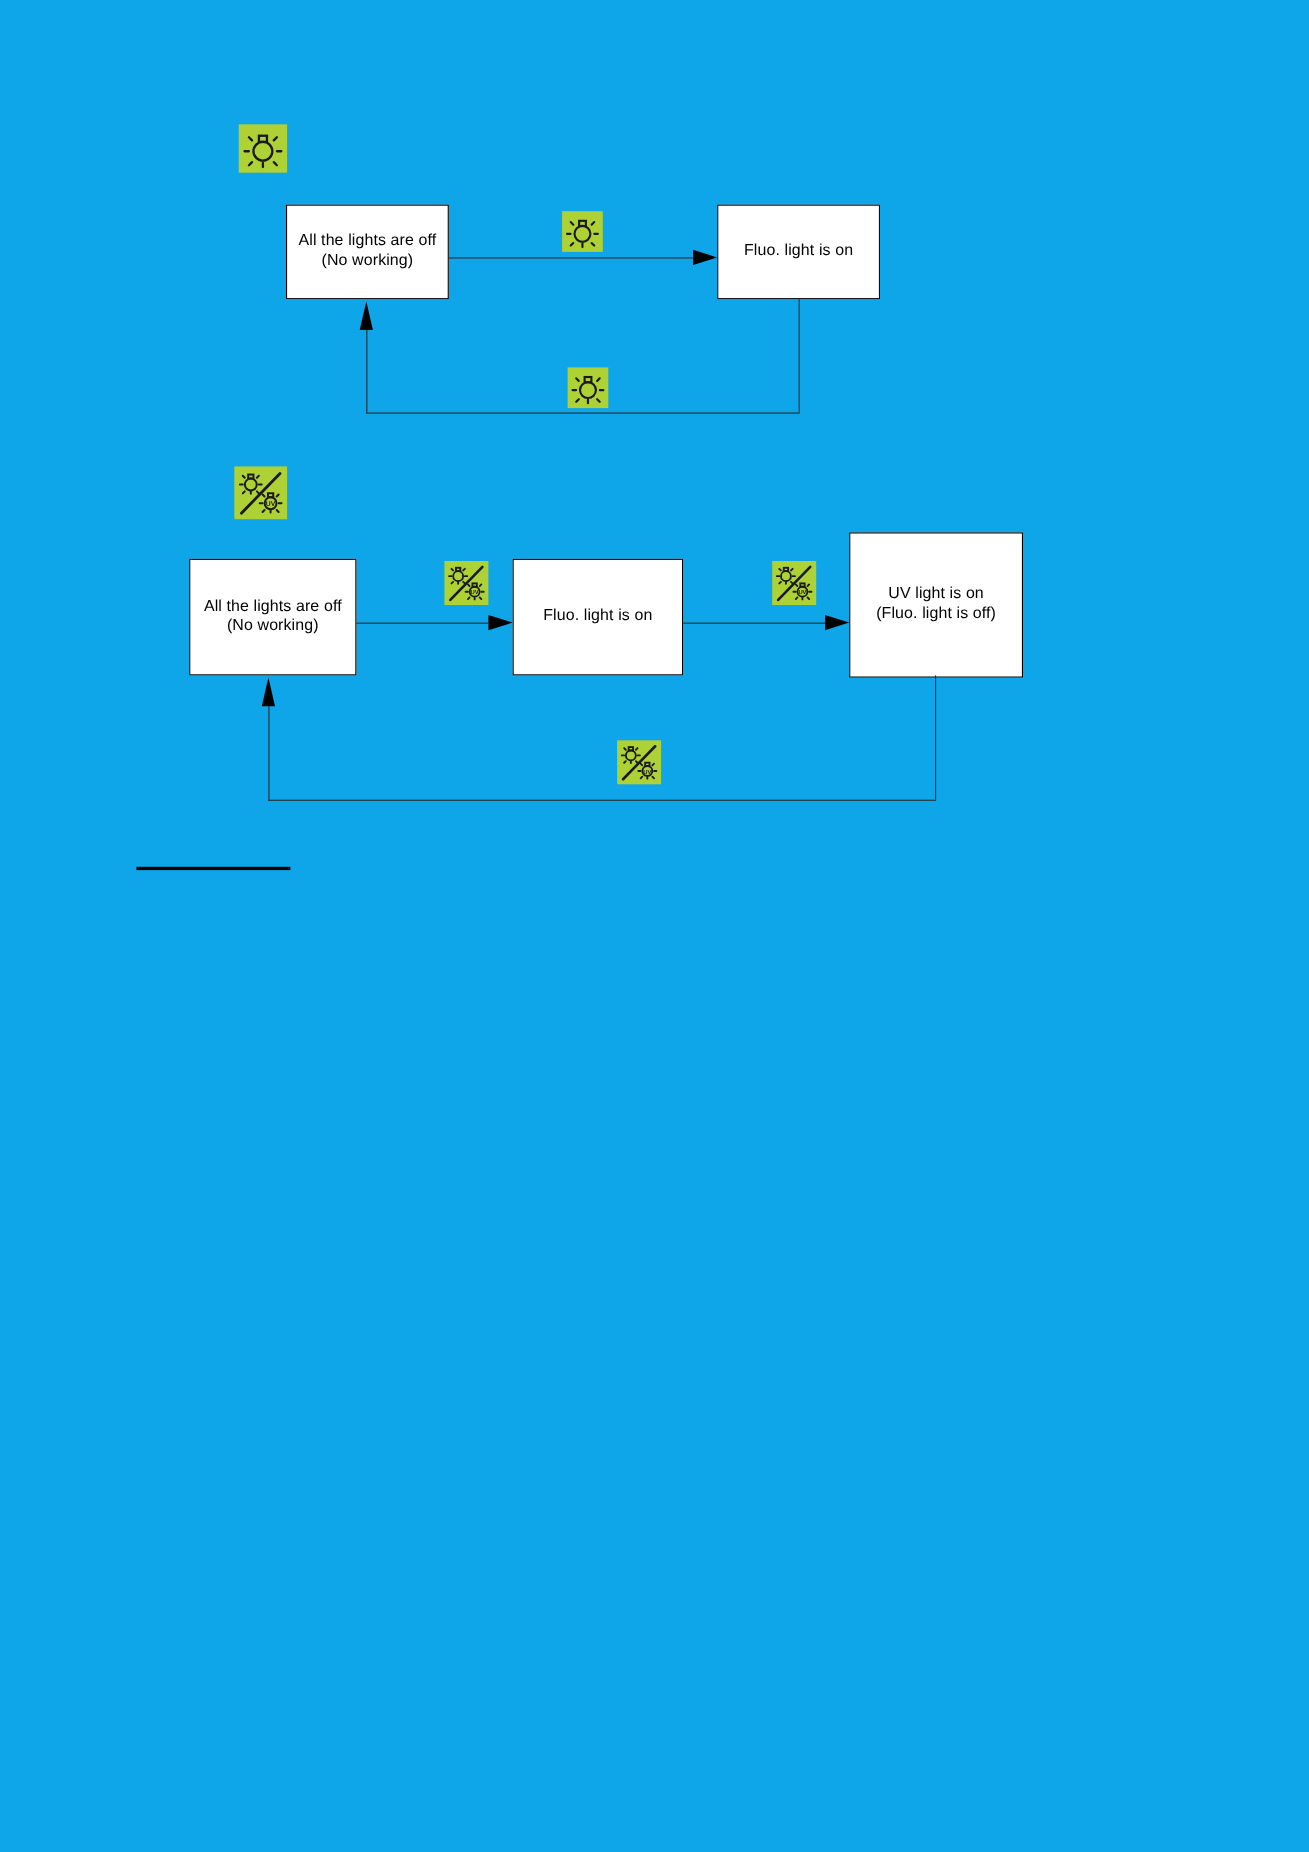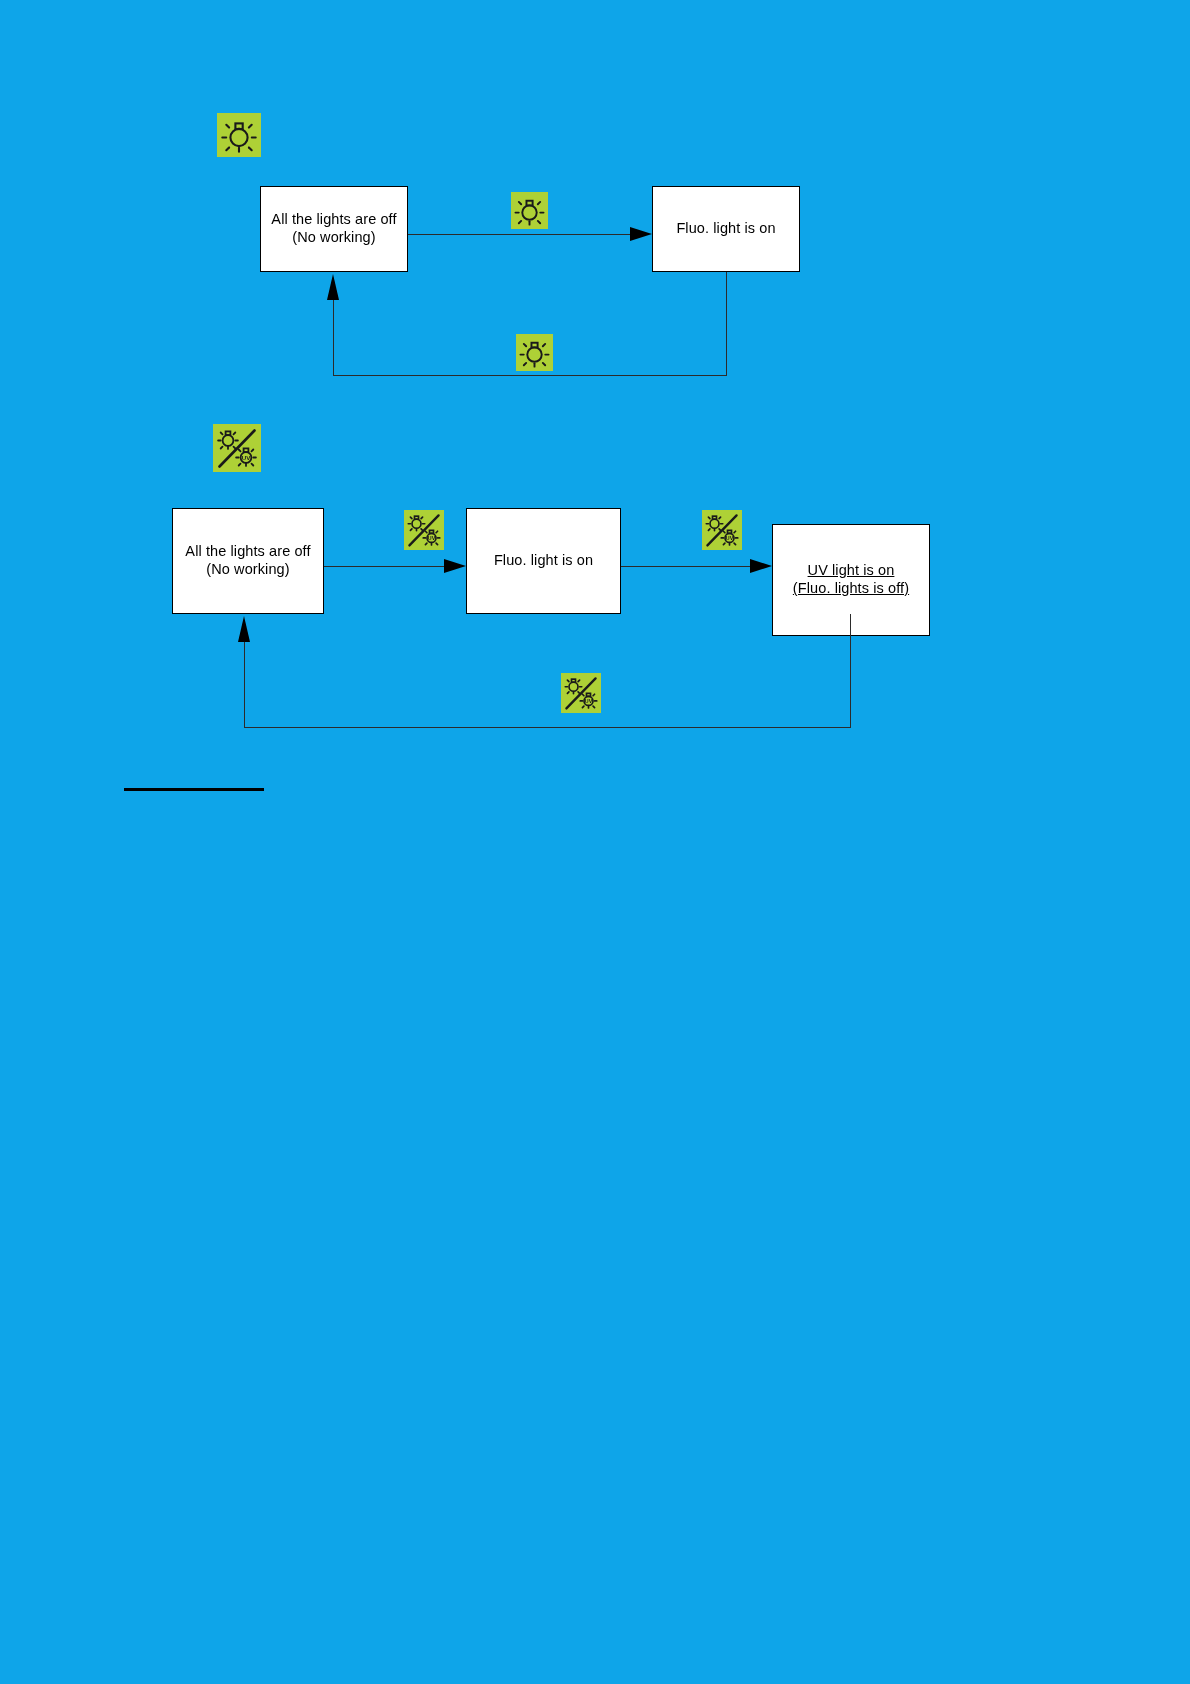--- a/index.html
+++ b/index.html
@@ -194,24 +194,24 @@
         <span>(No working)</span>
       </span>
     </div>
 
     <div class="state-box" style="left:466px; top:508px; width:155px; height:106px;">
       <span class="box-text">
         <span>Fluo. light is on</span>
       </span>
     </div>
 
-    <div class="state-box" style="left:772px; top:524px; width:158px; height:112px;text-decoration:underline;">
+    <div class="state-box" style="left:772px; top:484px; width:158px; height:132px;">
       <span class="box-text">
         <span>UV light is on</span><br>
-        <span>(Fluo. lights is off)</span>
+        <span>(Fluo. light is off)</span>
       </span>
     </div>
 
     <div class="h-line" style="left:324px; top:566px; width:120px;"></div>
     <div class="arrow-right" style="left:444px; top:559px;"></div>
 
     <span class="icon-tile" style="left:404px; top:510px; width:40px; height:40px;">
       <svg viewBox="0 0 48 48" xmlns="http://www.w3.org/2000/svg">
         <g stroke="#1a1a1a" stroke-width="2.0" fill="none" stroke-linecap="round">
           <circle cx="15" cy="16.5" r="5.4"></circle>

